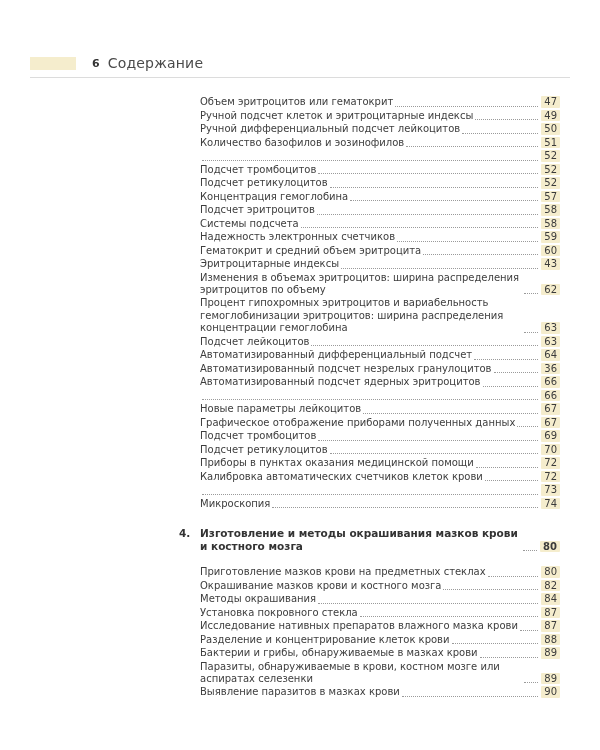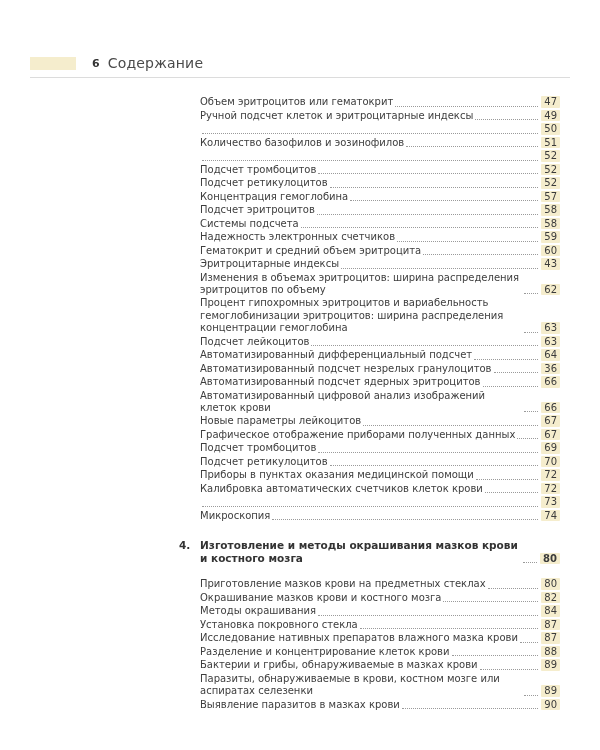--- a/index.html
+++ b/index.html
@@ -109,20 +109,21 @@
 
   <div class="toc-entry">
 
     <span class="toc-text">Ручной подсчет клеток и эритроцитарные индексы</span>
     <span class="toc-dots"></span>
     <span class="toc-page">49</span>
   </div>
 
   <div class="toc-entry">
 
+    <span class="toc-text">Ручной дифференциальный подсчет лейкоцитов</span>
     <span class="toc-dots"></span>
     <span class="toc-page">50</span>
   </div>
 
   <div class="toc-entry">
 
     <span class="toc-text">Количество базофилов и эозинофилов</span>
     <span class="toc-dots"></span>
     <span class="toc-page">51</span>
   </div>
@@ -227,21 +228,20 @@
 
   <div class="toc-entry">
 
     <span class="toc-text">Автоматизированный подсчет ядерных эритроцитов</span>
     <span class="toc-dots"></span>
     <span class="toc-page">66</span>
   </div>
 
   <div class="toc-entry">
 
-    <span class="toc-text">Автоматизированный цифровой анализ изображений клеток крови</span>
     <span class="toc-dots"></span>
     <span class="toc-page">66</span>
   </div>
 
   <div class="toc-entry">
 
     <span class="toc-text">Новые параметры лейкоцитов</span>
     <span class="toc-dots"></span>
     <span class="toc-page">67</span>
   </div>

